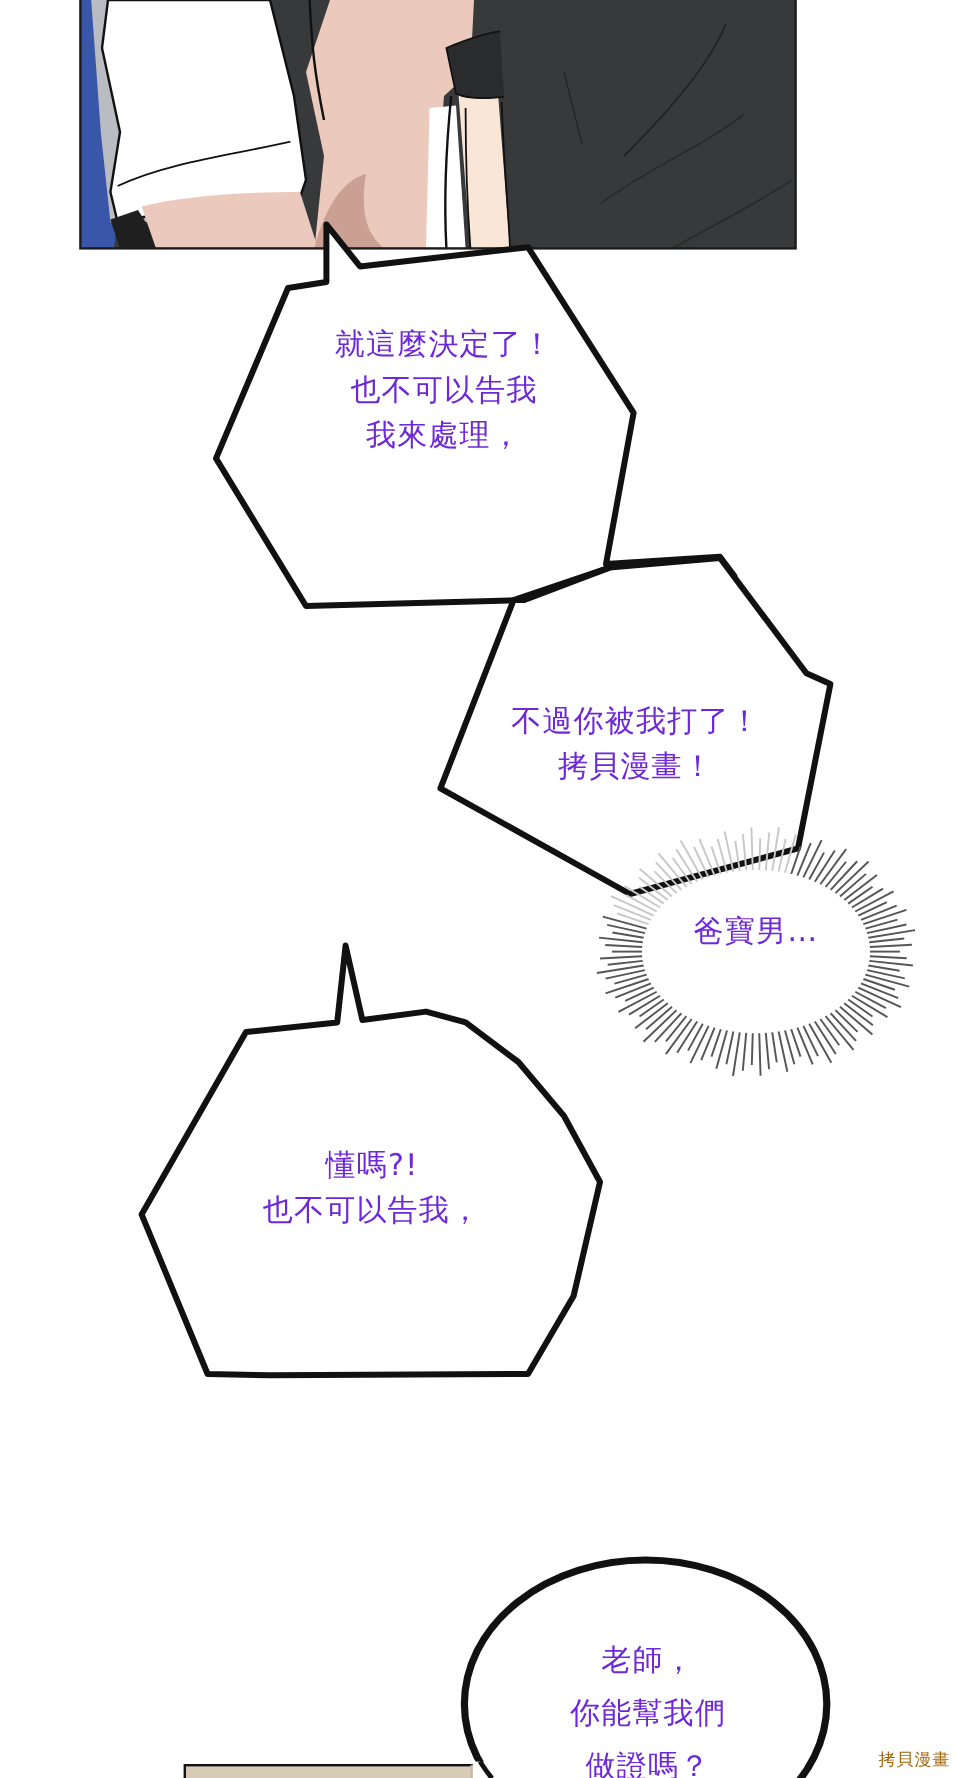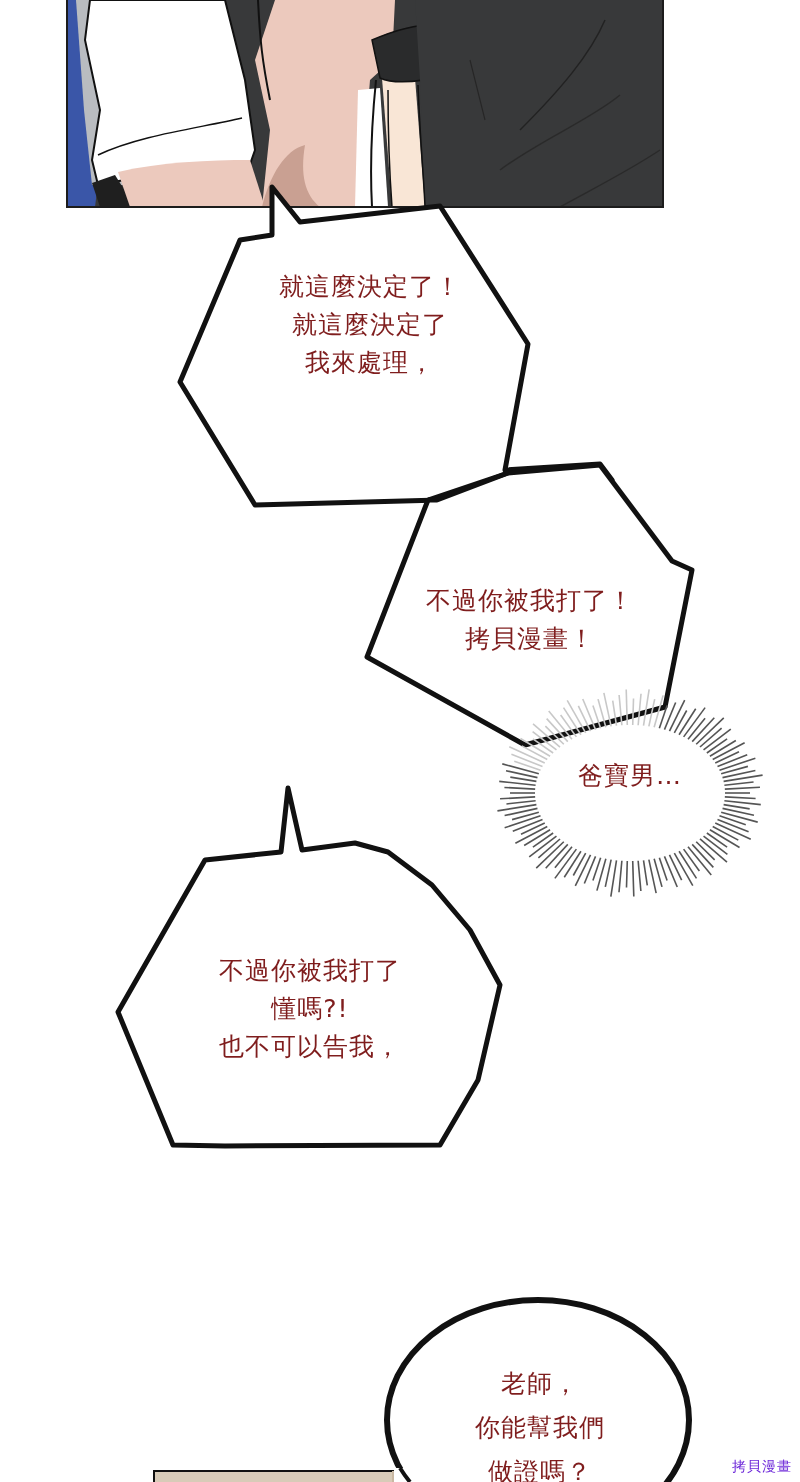--- a/index.html
+++ b/index.html
@@ -2,34 +2,34 @@
 <html><head>
 <meta charset="utf-8">
 <style>
   html, body { margin: 0; padding: 0; background: #ffffff; }
   body { width: 800px; height: 1482px; position: relative; overflow: hidden;
          font-family: "DejaVu Sans", "Liberation Sans", sans-serif; }
   .layer { position: absolute; left: 0; top: 0; width: 800px; height: 1482px; }
   .panel-art { position: absolute; }
   .bubble-text {
     position: absolute;
-    color: #7f1d1d;
+    color: #6d28d9;
     font-family: "DejaVu Sans", "Liberation Sans", sans-serif;
     font-size: 25px;
     line-height: 38px;
     text-align: center;
     white-space: nowrap;
     letter-spacing: 1px;
   }
   .bubble-text div { display: block; }
   .watermark {
     position: absolute;
     right: 8px; bottom: 6px;
     font-size: 14px;
-    color: #6d28d9;
+    color: #a16207;
     font-family: Liberation Serif, serif;
     letter-spacing: 1px;
   }
 </style>
 </head>
 <body>
 
 <svg class="panel-art" style="left:0;top:0" width="800" height="215" viewBox="0 0 800 215">
   <defs>
     <clipPath id="panelclip">
@@ -212,35 +212,34 @@
   <rect x="154" y="1471" width="240" height="14" fill="#d8cbb8" stroke="#111" stroke-width="2"></rect>
   <rect x="392" y="1471" width="20" height="14" fill="#c9b8a2"></rect>
   <ellipse cx="538" cy="1420" rx="150" ry="119" fill="none" stroke="#111111" stroke-width="4"></ellipse>
   <rect x="394" y="1468" width="260" height="14" fill="#ffffff"></rect>
   <path d="M400,1468 Q405,1476 410,1482" fill="none" stroke="#111" stroke-width="4"></path>
   <path d="M676,1468 Q672,1476 668,1482" fill="none" stroke="#111" stroke-width="4"></path>
 </svg>
 
 <div class="bubble-text" style="left:240px; top:268px; width:260px;">
   <div>就這麼決定了！</div>
-  <div>就這麼決定了</div>
+  <div>也不可以告我</div>
   <div>我來處理，</div>
 </div>
 
 <div class="bubble-text" style="left:408px; top:582px; width:244px;">
   <div>不過你被我打了！</div>
   <div>拷貝漫畫！</div>
 </div>
 
 <div class="bubble-text" style="left:550px; top:757px; width:160px;">
   <div>爸寶男…</div>
 </div>
 
 <div class="bubble-text" style="left:180px; top:952px; width:260px;">
-  <div>不過你被我打了</div>
   <div>懂嗎?!</div>
   <div>也不可以告我，</div>
 </div>
 
 <div class="bubble-text" style="left:420px; top:1362px; width:240px; line-height:44px;">
   <div>老師，</div>
   <div>你能幫我們</div>
   <div>做證嗎？</div>
 </div>
 

